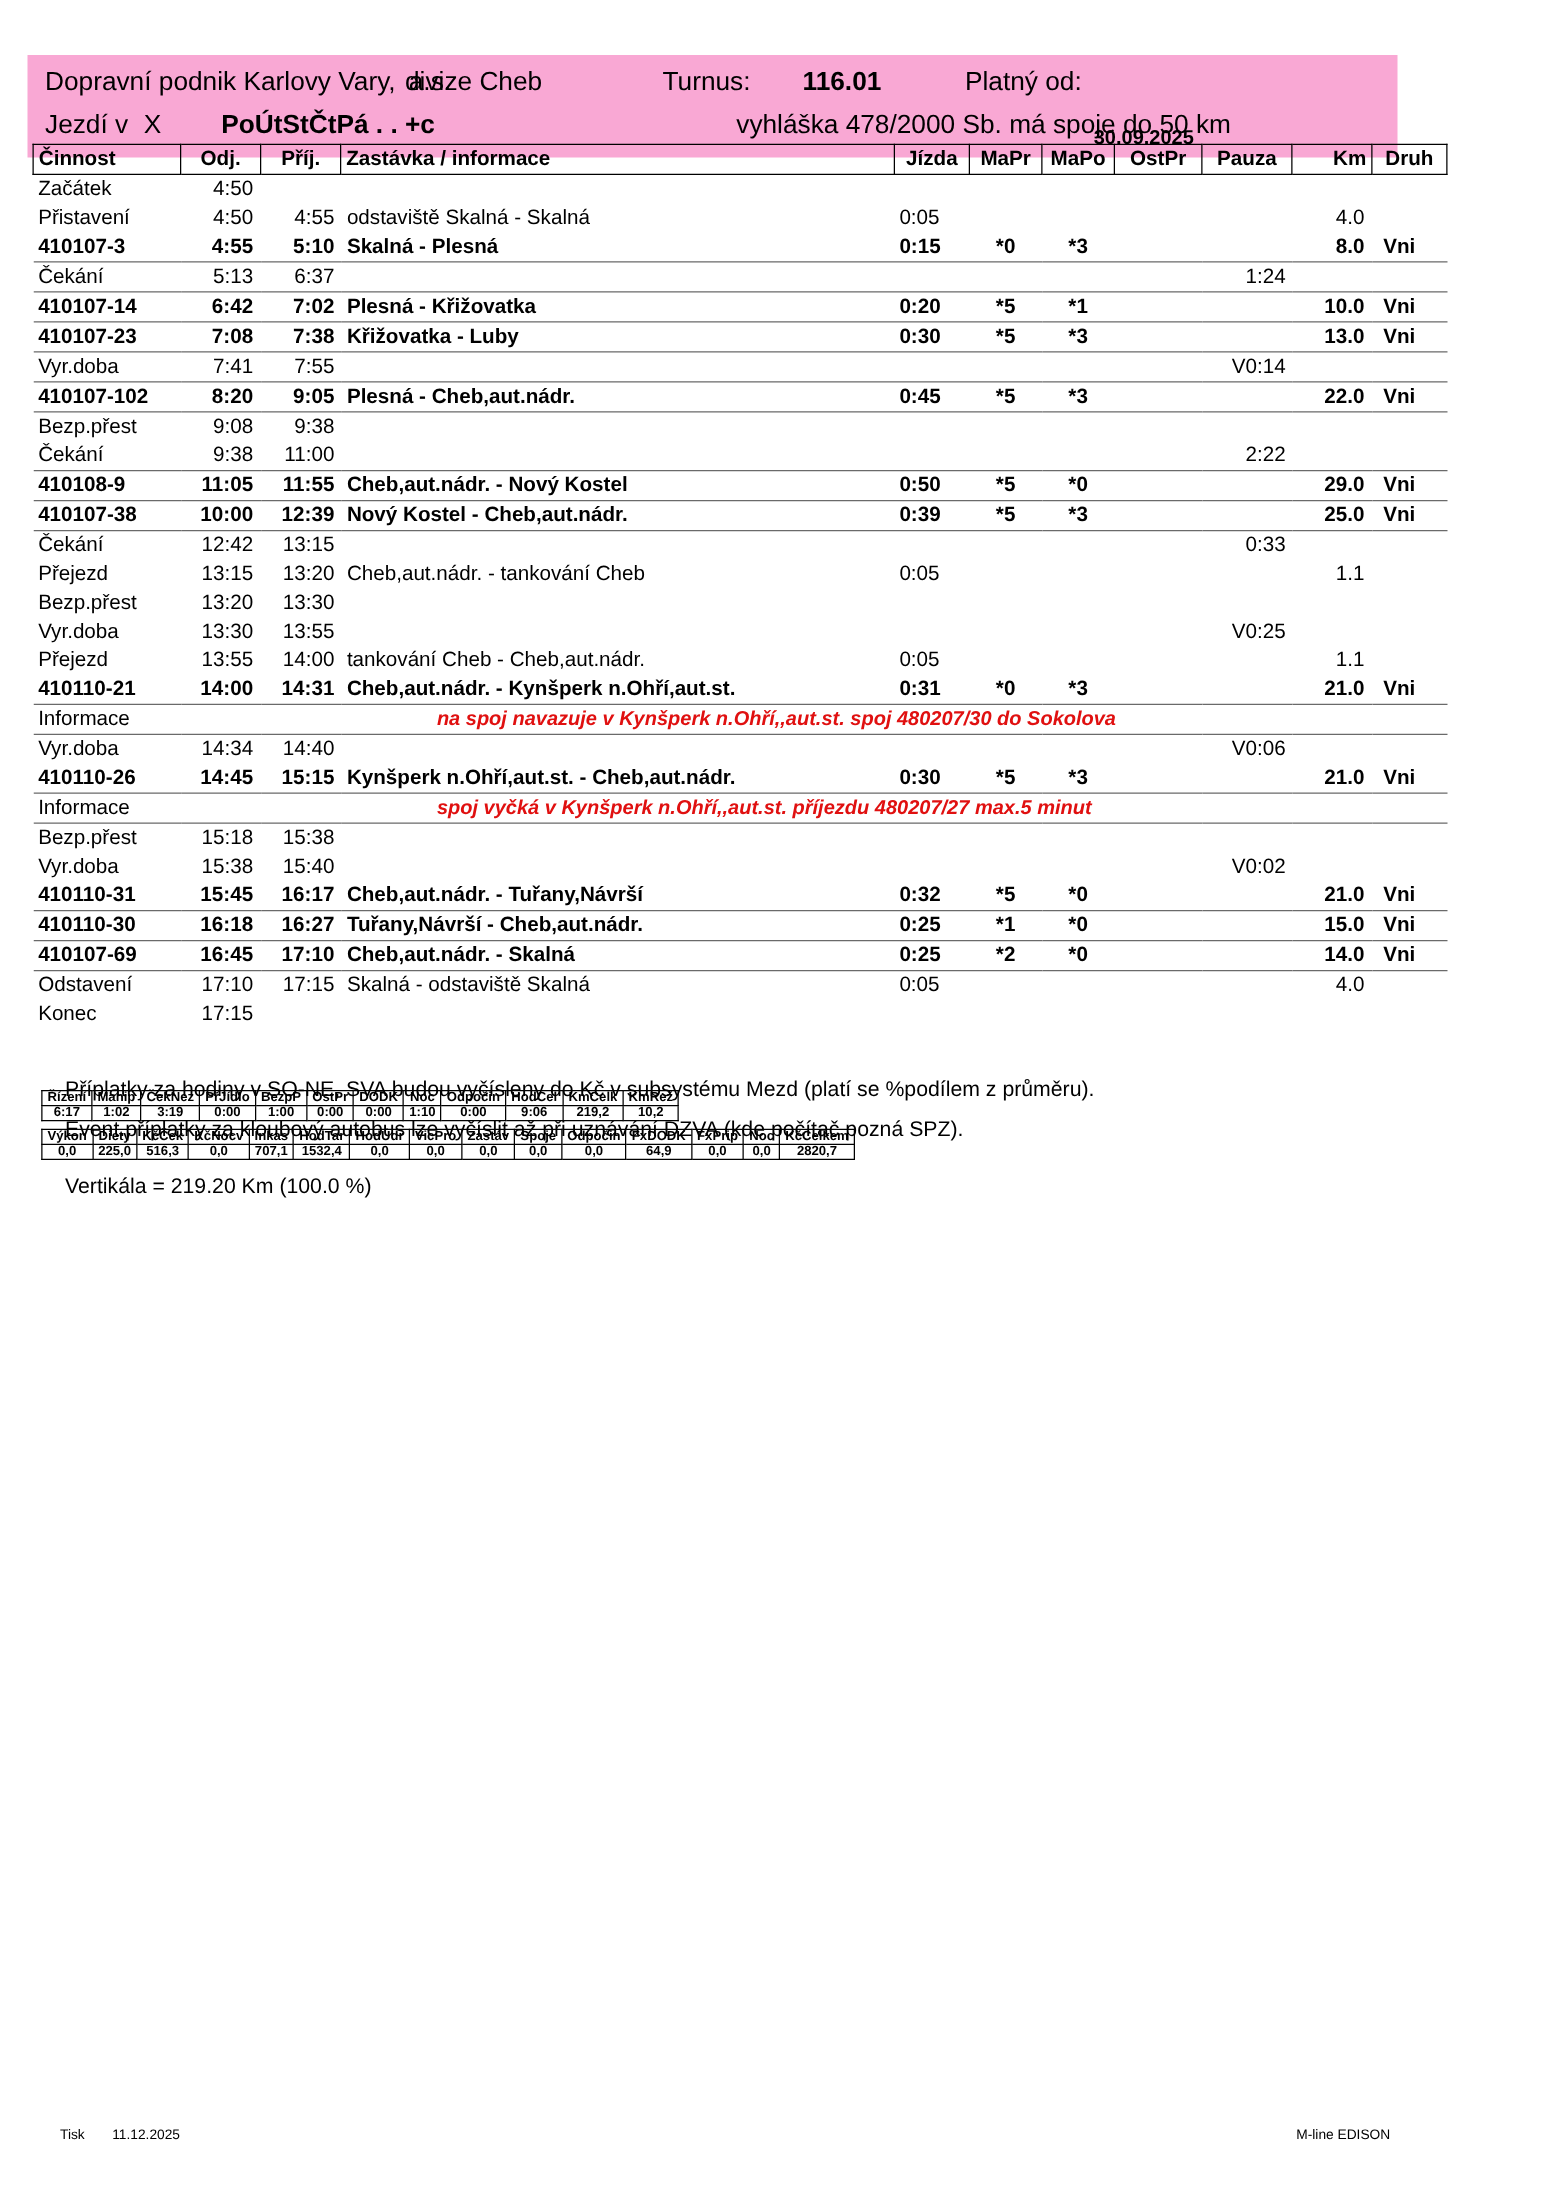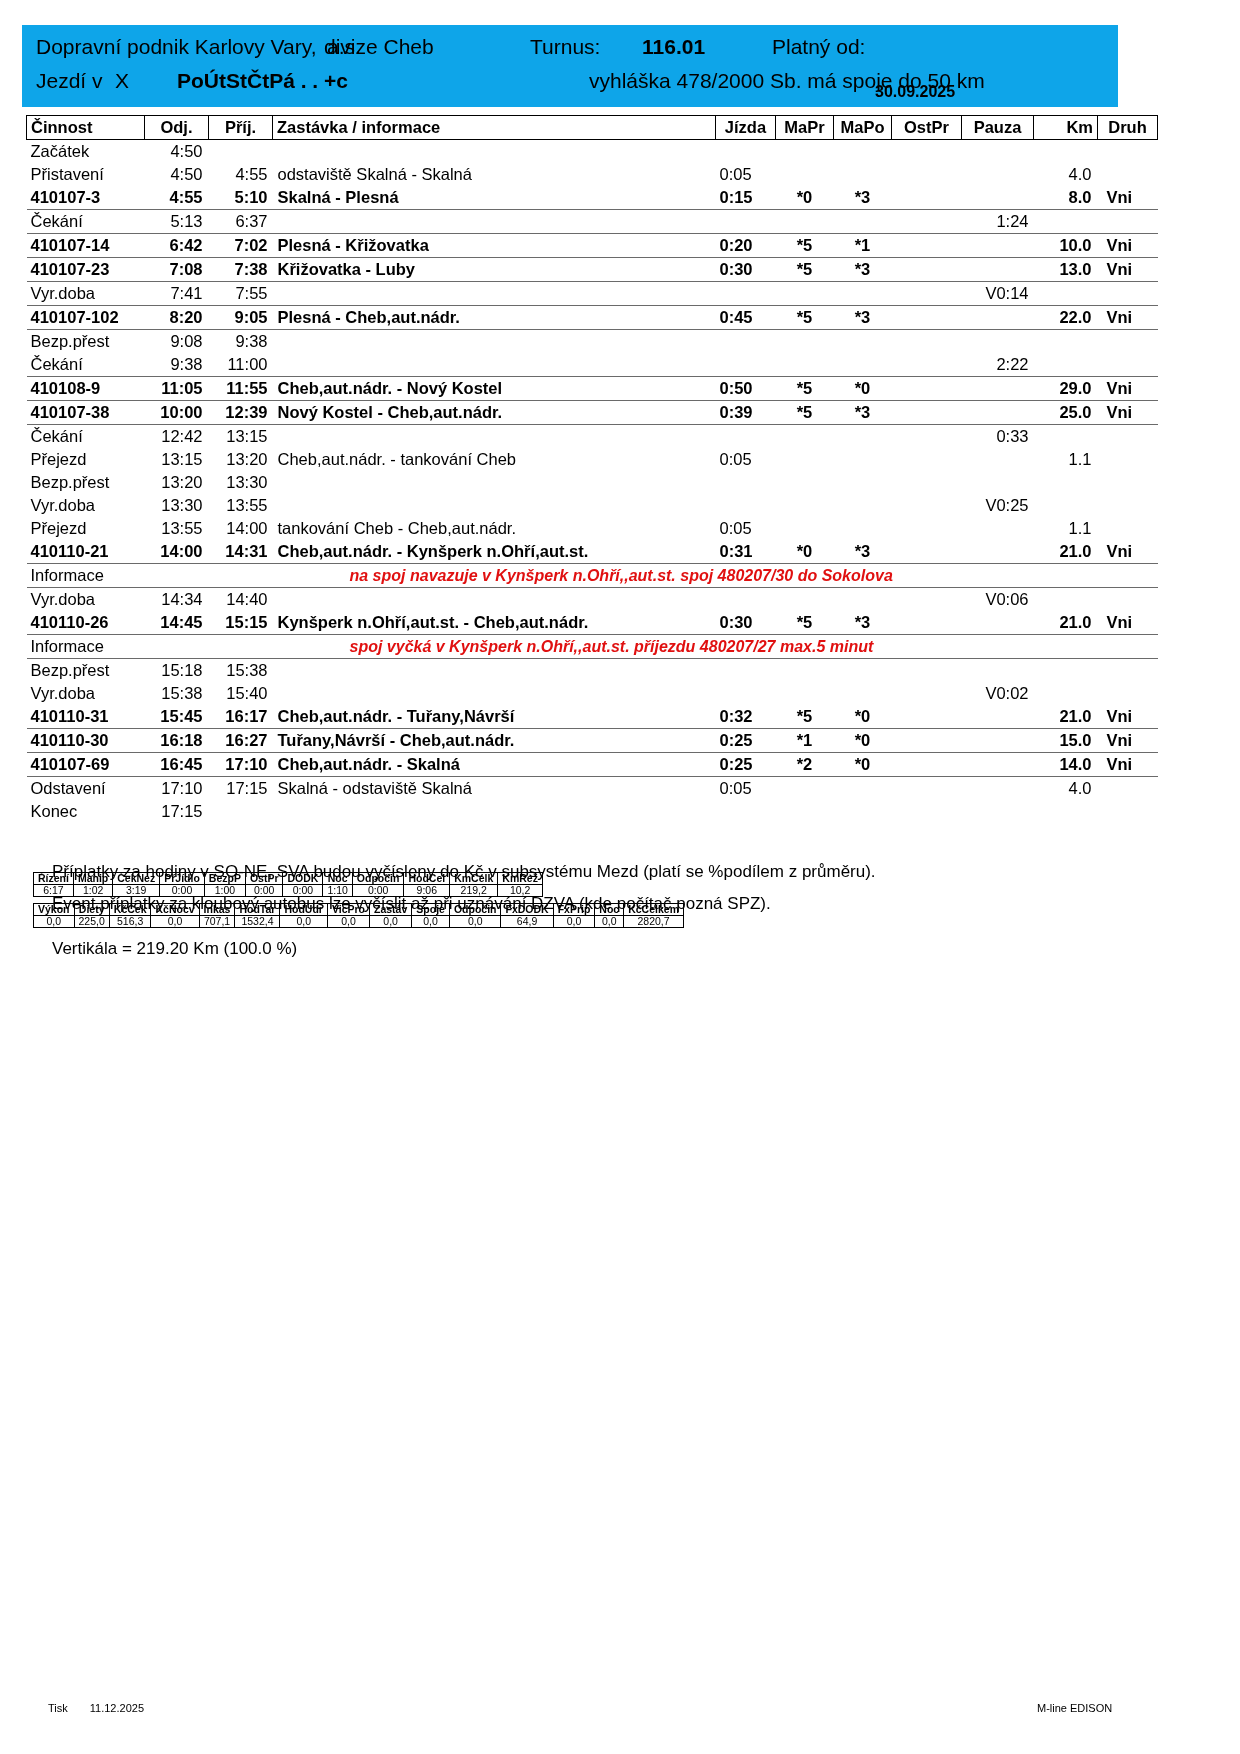--- a/index.html
+++ b/index.html
@@ -19,24 +19,24 @@
     position: absolute;
     left: 0; top: 0;
     width: 1240px;
     height: 1754px;
   }
 
   
   .header-band {
     position: absolute;
     left: 22px;
-    top: 25px;
+    top: 44px;
     width: 1096px;
     height: 82px;
-    background: #0ea5e9;
+    background: #f9a8d4;
   }
   .hdr-row1 {
     position: absolute;
     left: 0; top: 10px;
     width: 100%;
     height: 30px;
   }
   .hdr-row2 {
     position: absolute;
     left: 0; top: 44px;
@@ -187,21 +187,21 @@
   }
   table.sum th, table.sum td {
     border: 1px solid #000;
     text-align: center;
     padding: 0 4px;
     line-height: 11px;
     height: 11px;
     white-space: nowrap;
   }
   table.sum th { font-weight: bold; }
-  table.sum td { font-weight: normal; }
+  table.sum td { font-weight: bold; }
 
   
   .note {
     position: absolute;
     font-size: 17px;
     white-space: nowrap;
   }
   .note1 { left: 52px; top: 862px; }
   .note2 { left: 52px; top: 894px; }
   .note3 { left: 52px; top: 939px; }

